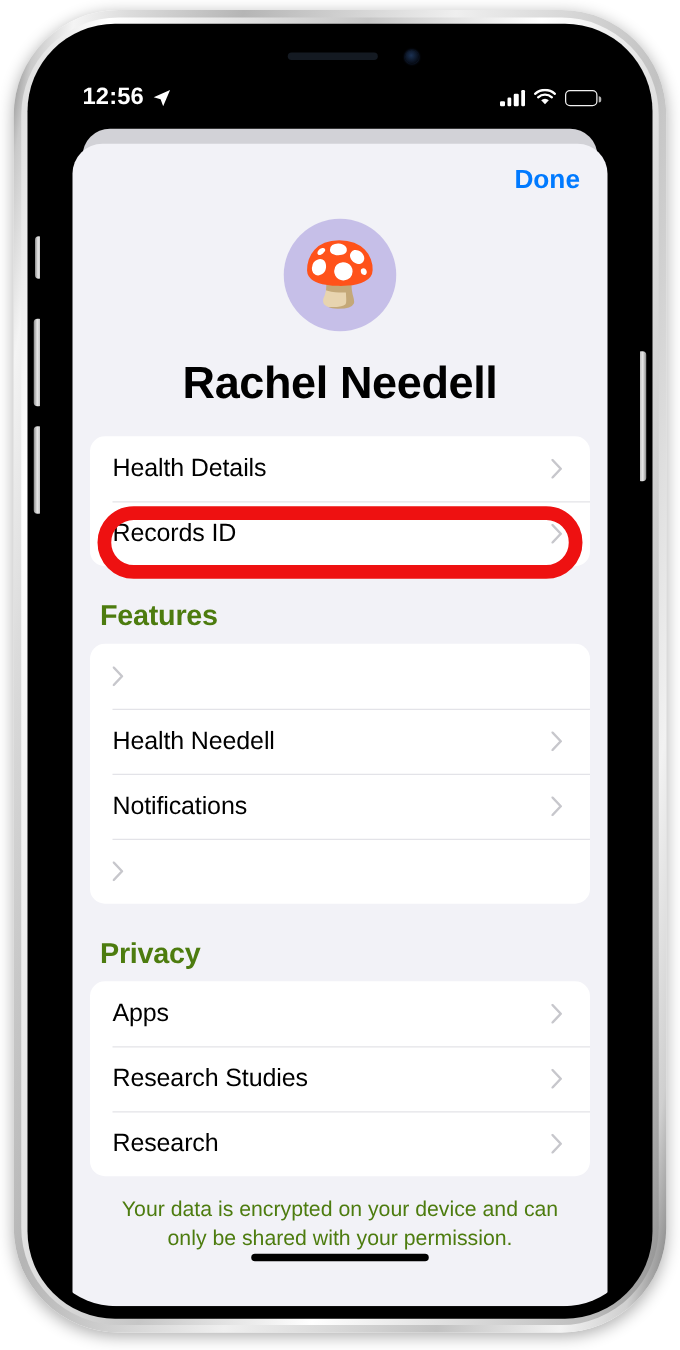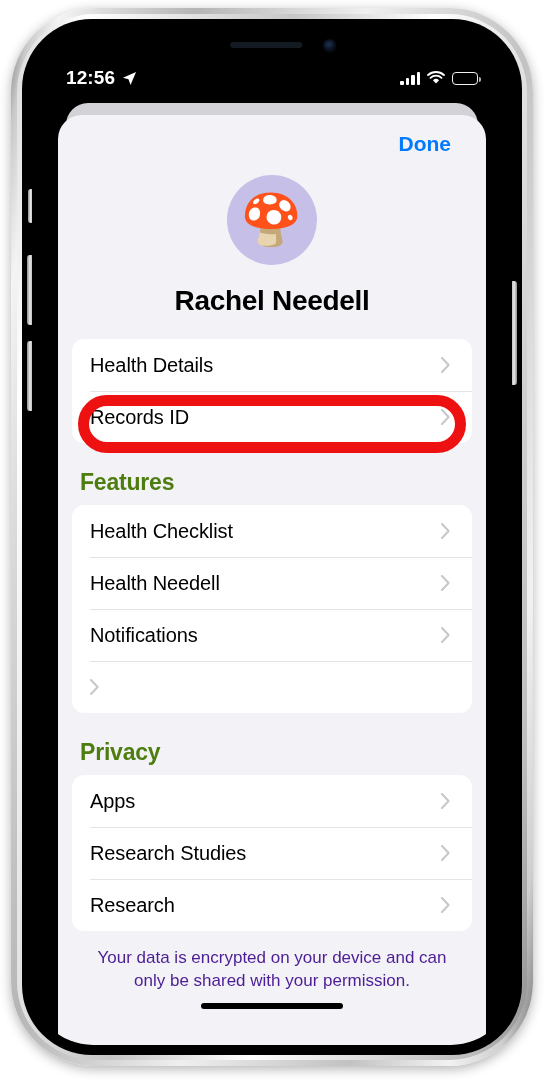--- a/index.html
+++ b/index.html
@@ -100,31 +100,31 @@
   .sheet-back {
     position:absolute; left:34px; right:34px; top:74px; height:60px;
     background:#d2d2d7; border-radius:22px 22px 0 0; z-index:5;
   }
   .sheet {
     position:absolute; left:26px; right:26px; top:86px; bottom:0;
     background:#f2f2f7; border-radius:24px 24px 0 0;
     z-index:10; overflow:hidden;
   }
 
-  .sheet-header { height:58px; display:flex; align-items:center; justify-content:flex-end; padding:0 35px; }
+  .sheet-header { height:58px; display:flex; align-items:center; justify-content:flex-end; padding:0 22px; }
   .done-btn { color:#007aff; font-size:21px; font-weight:600; background:none; border:none; cursor:pointer; font-family:inherit; }
 
   .avatar-wrap { display:flex; flex-direction:column; align-items:center; padding-top:2px; }
   .avatar {
     width:90px; height:90px; border-radius:50%;
     background:#c6bfe8;
     display:flex; align-items:center; justify-content:center;
     font-size:50px; line-height:1;
   }
-  .profile-name { margin-top:20px; font-size:28px; font-weight:700; color:#000; letter-spacing:-.3px; }
+  .profile-name { margin-top:20px; font-size:36px; font-weight:700; color:#000; letter-spacing:-.3px; }
 
   
   .section { margin:0 14px; }
   .section-title {
     font-size:23px; font-weight:700; color:#4d7c0f;
     padding:26px 8px 9px 8px; letter-spacing:-.2px;
   }
   .card { background:#fff; border-radius:12px; overflow:hidden;text-align:right; }
   .row {
     position:relative; height:52px;
@@ -134,21 +134,21 @@
   .row + .row::before {
     content:""; position:absolute; left:18px; right:0; top:0; height:1px; background:#e3e3e8;
   }
   .row-label { font-size:20px; color:#000; letter-spacing:-.1px; }
   .chev { width:9px; height:16px; display:block; margin-right:4px; }
 
   .first-group { margin-top:22px; }
 
   .footer-note {
     padding:16px 24px 0 24px;
-    font-size:17px; line-height:1.35; color:#4c1d95; text-align:center;
+    font-size:17px; line-height:1.35; color:#4d7c0f; text-align:center;
   }
 
   
   .annot {
     position:absolute; z-index:60; pointer-events:none;
     border:11px solid #ee1111; border-radius:32px;
   }
   .annot-medical-id { left:6px; right:6px; top:56px; height:58px; }
 
   .group-rel { position:relative; }
@@ -242,21 +242,20 @@
               </div>
               <div class="annot annot-medical-id"></div>
             </div>
           </div>
 
           <div class="section">
             <div class="section-title">Features</div>
             <div class="card">
 
               <div class="row">
-                <span class="row-label">Health Checklist</span>
                 <svg class="chev" viewBox="0 0 9 16">
                   <path d="M1 1 L7.6 8 L1 15" stroke="#c7c7cc" stroke-width="2" fill="none" stroke-linecap="round" stroke-linejoin="round"></path>
                 </svg>
               </div>
 
               <div class="row">
                 <span class="row-label">Health Needell</span>
                 <svg class="chev" viewBox="0 0 9 16">
                   <path d="M1 1 L7.6 8 L1 15" stroke="#c7c7cc" stroke-width="2" fill="none" stroke-linecap="round" stroke-linejoin="round"></path>
                 </svg>

